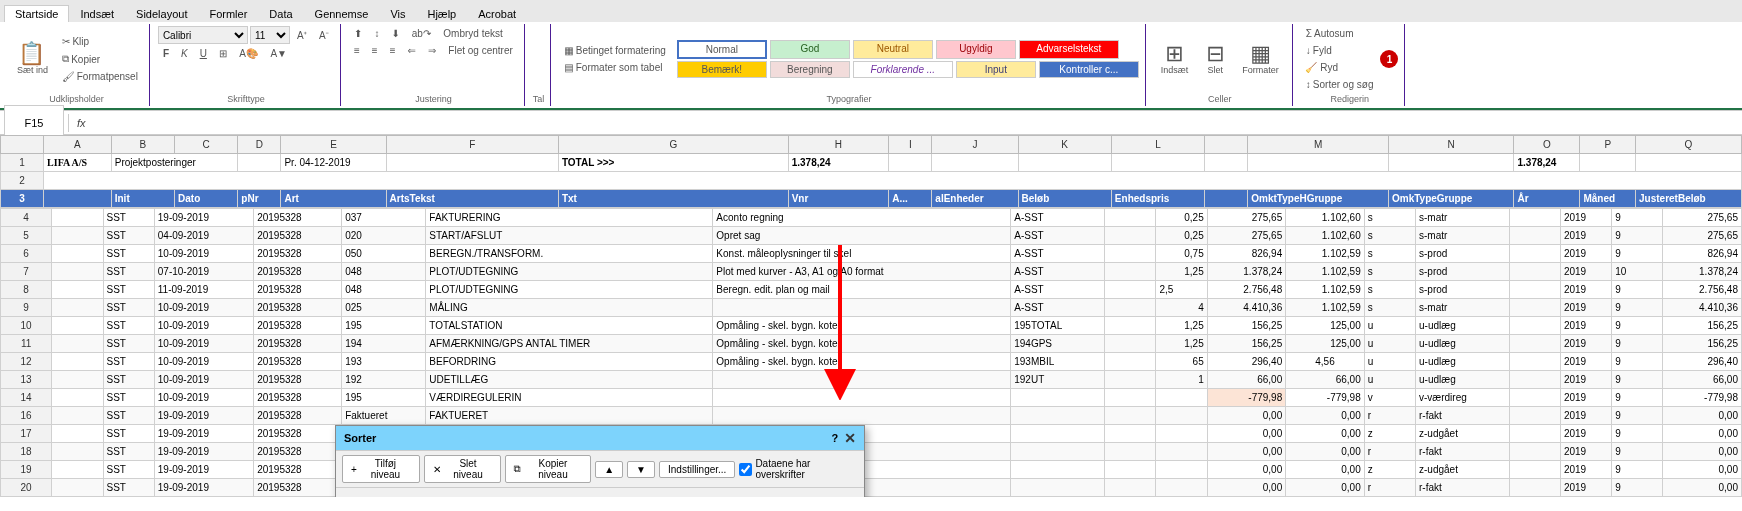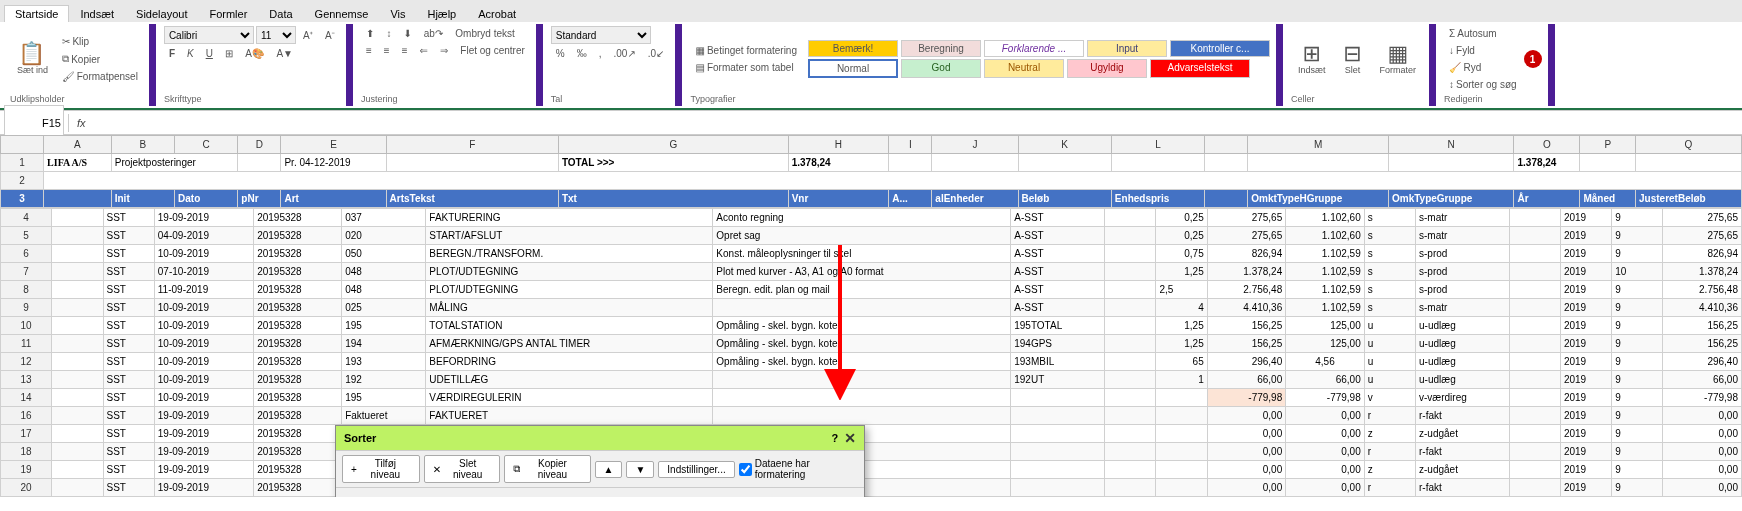--- a/index.html
+++ b/index.html
@@ -4,58 +4,58 @@
   <style>
     * { box-sizing: border-box; margin: 0; padding: 0; font-family: 'Segoe UI', Arial, sans-serif; }
     body { background: #fff; overflow: hidden; font-size: 11px; }
 
     
     .ribbon { background: #ec4899; border-bottom: 1px solid #ccc; }
     .ribbon-tabs { background: #e8e8e8; display: flex; height: 22px; align-items: flex-end; padding: 0 4px; }
     .ribbon-tab { padding: 2px 10px; font-size: 11px; border: 1px solid transparent; border-bottom: none; cursor: pointer; background: transparent; }
     .ribbon-tab.active { background: #fff; border-color: #ccc; border-bottom-color: #fff; }
     .ribbon-body { background: #fff; padding: 2px 4px; border-bottom: 2px solid #217346; display: flex; align-items: stretch; gap: 2px; min-height: 68px; }
-    .ribbon-group { display: flex; flex-direction: column; align-items: flex-start; padding: 2px 6px; border-right: 7px solid #4c1d95; font-size: 9px; color: #555; gap: 2px; }
+    .ribbon-group { display: flex; flex-direction: column; align-items: center; padding: 2px 6px; border-right: 1px solid #4c1d95; font-size: 9px; color: #555; gap: 2px; }
     .ribbon-group-content { display: flex; flex-direction: row; align-items: center; gap: 2px; flex: 1; }
     .ribbon-group-label { font-size: 9px; color: #666; margin-top: auto; }
     .rb-btn-small { padding: 1px 4px; cursor: pointer; border: 1px solid transparent; border-radius: 2px; font-size: 10px; white-space: nowrap; display: flex; align-items: center; gap: 2px; }
     .font-select { width: 90px; height: 18px; font-size: 10px; border: 1px solid #ccc; }
     .font-size-select { width: 40px; height: 18px; font-size: 10px; border: 1px solid #ccc; }
 
     
     .style-normal { background: #ffffff; border: 2px solid #4472c4; padding: 2px 6px; font-size: 10px; min-width: 90px; text-align: center; }
     .style-good { background: #c6efce; border: 1px solid #ccc; padding: 2px 6px; font-size: 10px; min-width: 80px; text-align: center; color: #276221; }
     .style-neutral { background: #ffeb9c; border: 1px solid #ccc; padding: 2px 6px; font-size: 10px; min-width: 80px; text-align: center; color: #9c5700; }
     .style-bad { background: #ffc7ce; border: 1px solid #ccc; padding: 2px 6px; font-size: 10px; min-width: 80px; text-align: center; color: #9c0006; }
     .style-adv { background: #ff0000; border: 1px solid #ccc; padding: 2px 6px; font-size: 10px; min-width: 100px; text-align: center; color: #fff; }
     .style-bemark { background: #ffcc00; border: 1px solid #ccc; padding: 2px 6px; font-size: 10px; min-width: 90px; text-align: center; }
     .style-beregning { background: #f2dcdb; border: 1px solid #ccc; padding: 2px 6px; font-size: 10px; min-width: 80px; text-align: center; }
     .style-forklarende { background: #ffffff; border: 1px solid #ccc; padding: 2px 6px; font-size: 10px; min-width: 100px; text-align: center; color: #7030a0; font-style: italic; }
     .style-input { background: #ffeb9c; border: 1px solid #ccc; padding: 2px 6px; font-size: 10px; min-width: 80px; text-align: center; color: #3f3f76; }
     .style-kontrol { background: #4472c4; border: 1px solid #ccc; padding: 2px 6px; font-size: 10px; min-width: 100px; text-align: center; color: #fff; }
 
     
     .formula-bar { display: flex; align-items: center; height: 24px; border-bottom: 1px solid #ccc; background: #fff; padding: 0 4px; gap: 4px; }
-    .cell-ref { width: 60px; border: 1px solid #ccc; height: 35px; font-size: 11px; text-align: right; padding: 0 2px; }
+    .cell-ref { width: 60px; border: 1px solid #ccc; height: 35px; font-size: 11px; text-align: center; padding: 0 2px; }
     .formula-sep { width: 1px; background: #ccc; height: 18px; }
     .fx-label { font-size: 11px; font-style: italic; color: #444; padding: 0 4px; }
     .formula-input { flex: 1; border: none; font-size: 11px; outline: none; }
 
     
     .spreadsheet { overflow: auto; position: relative; }
     table.sheet { border-collapse: collapse; width: 100%; }
     table.sheet th, table.sheet td { border: 1px solid #d0d0d0; font-size: 10px; padding: 1px 3px; white-space: nowrap; min-width: 30px; height: 18px; }
     table.sheet th { background: #f2f2f2; text-align: center; font-weight: normal; color: #333; border: 1px solid #bbb; }
     table.sheet td { background: #fff; }
     .row-header { background: #f2f2f2 !important; text-align: center; min-width: 24px; max-width: 24px; color: #333; }
     .col-header { background: #f2f2f2 !important; text-align: center; }
     .header-row td { background: #4472c4 !important; color: white !important; font-weight: bold; }
     .data-row:nth-child(even) td:not(.row-header) { background: #f9f9f9; }
     .dialog { position: absolute; top: 290px; left: 335px; background: #f0f0f0; border: 1px solid #888; box-shadow: 3px 3px 8px rgba(0,0,0,0.3); width: 530px; z-index: 200; font-size: 11px; }
-    .dialog-title { background: #bef264; padding: 4px 8px; display: flex; justify-content: space-between; align-items: center; border-bottom: 1px solid #ccc; font-size: 11px; font-weight: bold; }
+    .dialog-title { background: #7dd3fc; padding: 4px 8px; display: flex; justify-content: space-between; align-items: center; border-bottom: 1px solid #ccc; font-size: 11px; font-weight: bold; }
     .dialog-title-btns { display: flex; gap: 6px; align-items: center; }
     .dialog-close { cursor: pointer; font-size: 14px; color: #333; }
     .dialog-toolbar { background: #f0f0f0; padding: 4px 6px; display: flex; align-items: center; gap: 4px; border-bottom: 1px solid #ccc; }
     .dialog-toolbar-btn { padding: 2px 8px; border: 1px solid #aaa; background: #fff; font-size: 10px; cursor: pointer; display: flex; align-items: center; gap: 3px; border-radius: 2px; }
     .dialog-body { padding: 8px; }
     .dialog-columns-header { display: grid; grid-template-columns: 160px 180px 180px; gap: 4px; margin-bottom: 16px; font-size: 10px; color: #333; padding: 0 2px; }
     .checkbox-label { font-size: 10px; display: flex; align-items: center; gap: 3px; }
 
     
     .circle-badge { display: inline-flex; align-items: center; justify-content: center; width: 18px; height: 18px; background: #cc0000; color: white; border-radius: 50%; font-size: 10px; font-weight: bold; }
@@ -147,61 +147,49 @@
           <div class="rb-btn-small">≡</div>
           <div class="rb-btn-small">⇐</div>
           <div class="rb-btn-small">⇒</div>
           <div class="rb-btn-small">Flet og centrer</div>
         </div>
       </div>
       <span class="ribbon-group-label">Justering</span>
     </div>
 
     <div class="ribbon-group">
-      <div style="display:flex;flex-direction:column;gap:2px;">
-        <select style="width:100px;height:18px;font-size:10px;border:1px solid #ccc;">
-          <option>Standard</option>
-        </select>
-        <div style="display:flex;gap:2px;">
-          <div class="rb-btn-small">%</div>
-          <div class="rb-btn-small">‰</div>
-          <div class="rb-btn-small">,</div>
-          <div class="rb-btn-small">.00↗</div>
-          <div class="rb-btn-small">.0↙</div>
-        </div>
-      </div>
       <span class="ribbon-group-label">Tal</span>
     </div>
 
     <div class="ribbon-group">
       <div class="ribbon-group-content">
         <div style="display:flex;flex-direction:column;gap:2px;margin-right:4px;">
           <div class="rb-btn-small">
             <span>▦</span>
             <span>Betinget formatering</span>
           </div>
           <div class="rb-btn-small">
             <span>▤</span>
             <span>Formater som tabel</span>
           </div>
         </div>
         <div class="styles-group">
           <div class="styles-row">
+            <div class="style-normal">Normal</div>
+            <div class="style-good">God</div>
+            <div class="style-neutral">Neutral</div>
+            <div class="style-bad">Ugyldig</div>
+            <div class="style-adv">Advarselstekst</div>
+          </div>
+          <div class="styles-row">
             <div class="style-bemark">Bemærk!</div>
             <div class="style-beregning">Beregning</div>
             <div class="style-forklarende">Forklarende ...</div>
             <div class="style-input">Input</div>
             <div class="style-kontrol">Kontroller c...</div>
-          </div>
-          <div class="styles-row">
-            <div class="style-normal">Normal</div>
-            <div class="style-good">God</div>
-            <div class="style-neutral">Neutral</div>
-            <div class="style-bad">Ugyldig</div>
-            <div class="style-adv">Advarselstekst</div>
           </div>
         </div>
       </div>
       <span class="ribbon-group-label">Typografier</span>
     </div>
 
     <div class="ribbon-group">
       <div class="ribbon-group-content">
         <div class="rb-big">
           <div class="icon">⊞</div>
@@ -693,21 +681,21 @@
         <span>⧉</span>
         <span>Kopier niveau</span>
       </button>
       <button class="dialog-toolbar-btn">▲</button>
       <button class="dialog-toolbar-btn">▼</button>
       <button class="dialog-toolbar-btn">
         <span>Indstillinger...</span>
       </button>
       <label class="checkbox-label" style="margin-left:auto;">
         <input type="checkbox" checked="" style="">
-        <span>Dataene har formatering</span>
+        <span>Dataene har overskrifter</span>
       </label>
     </div>
     <div class="dialog-body">
       <div class="dialog-columns-header">
         <span>Kolonne</span>
         <span>Sorter efter</span>
         <span>Rækkefølge</span>
       </div>
 
     </div>

